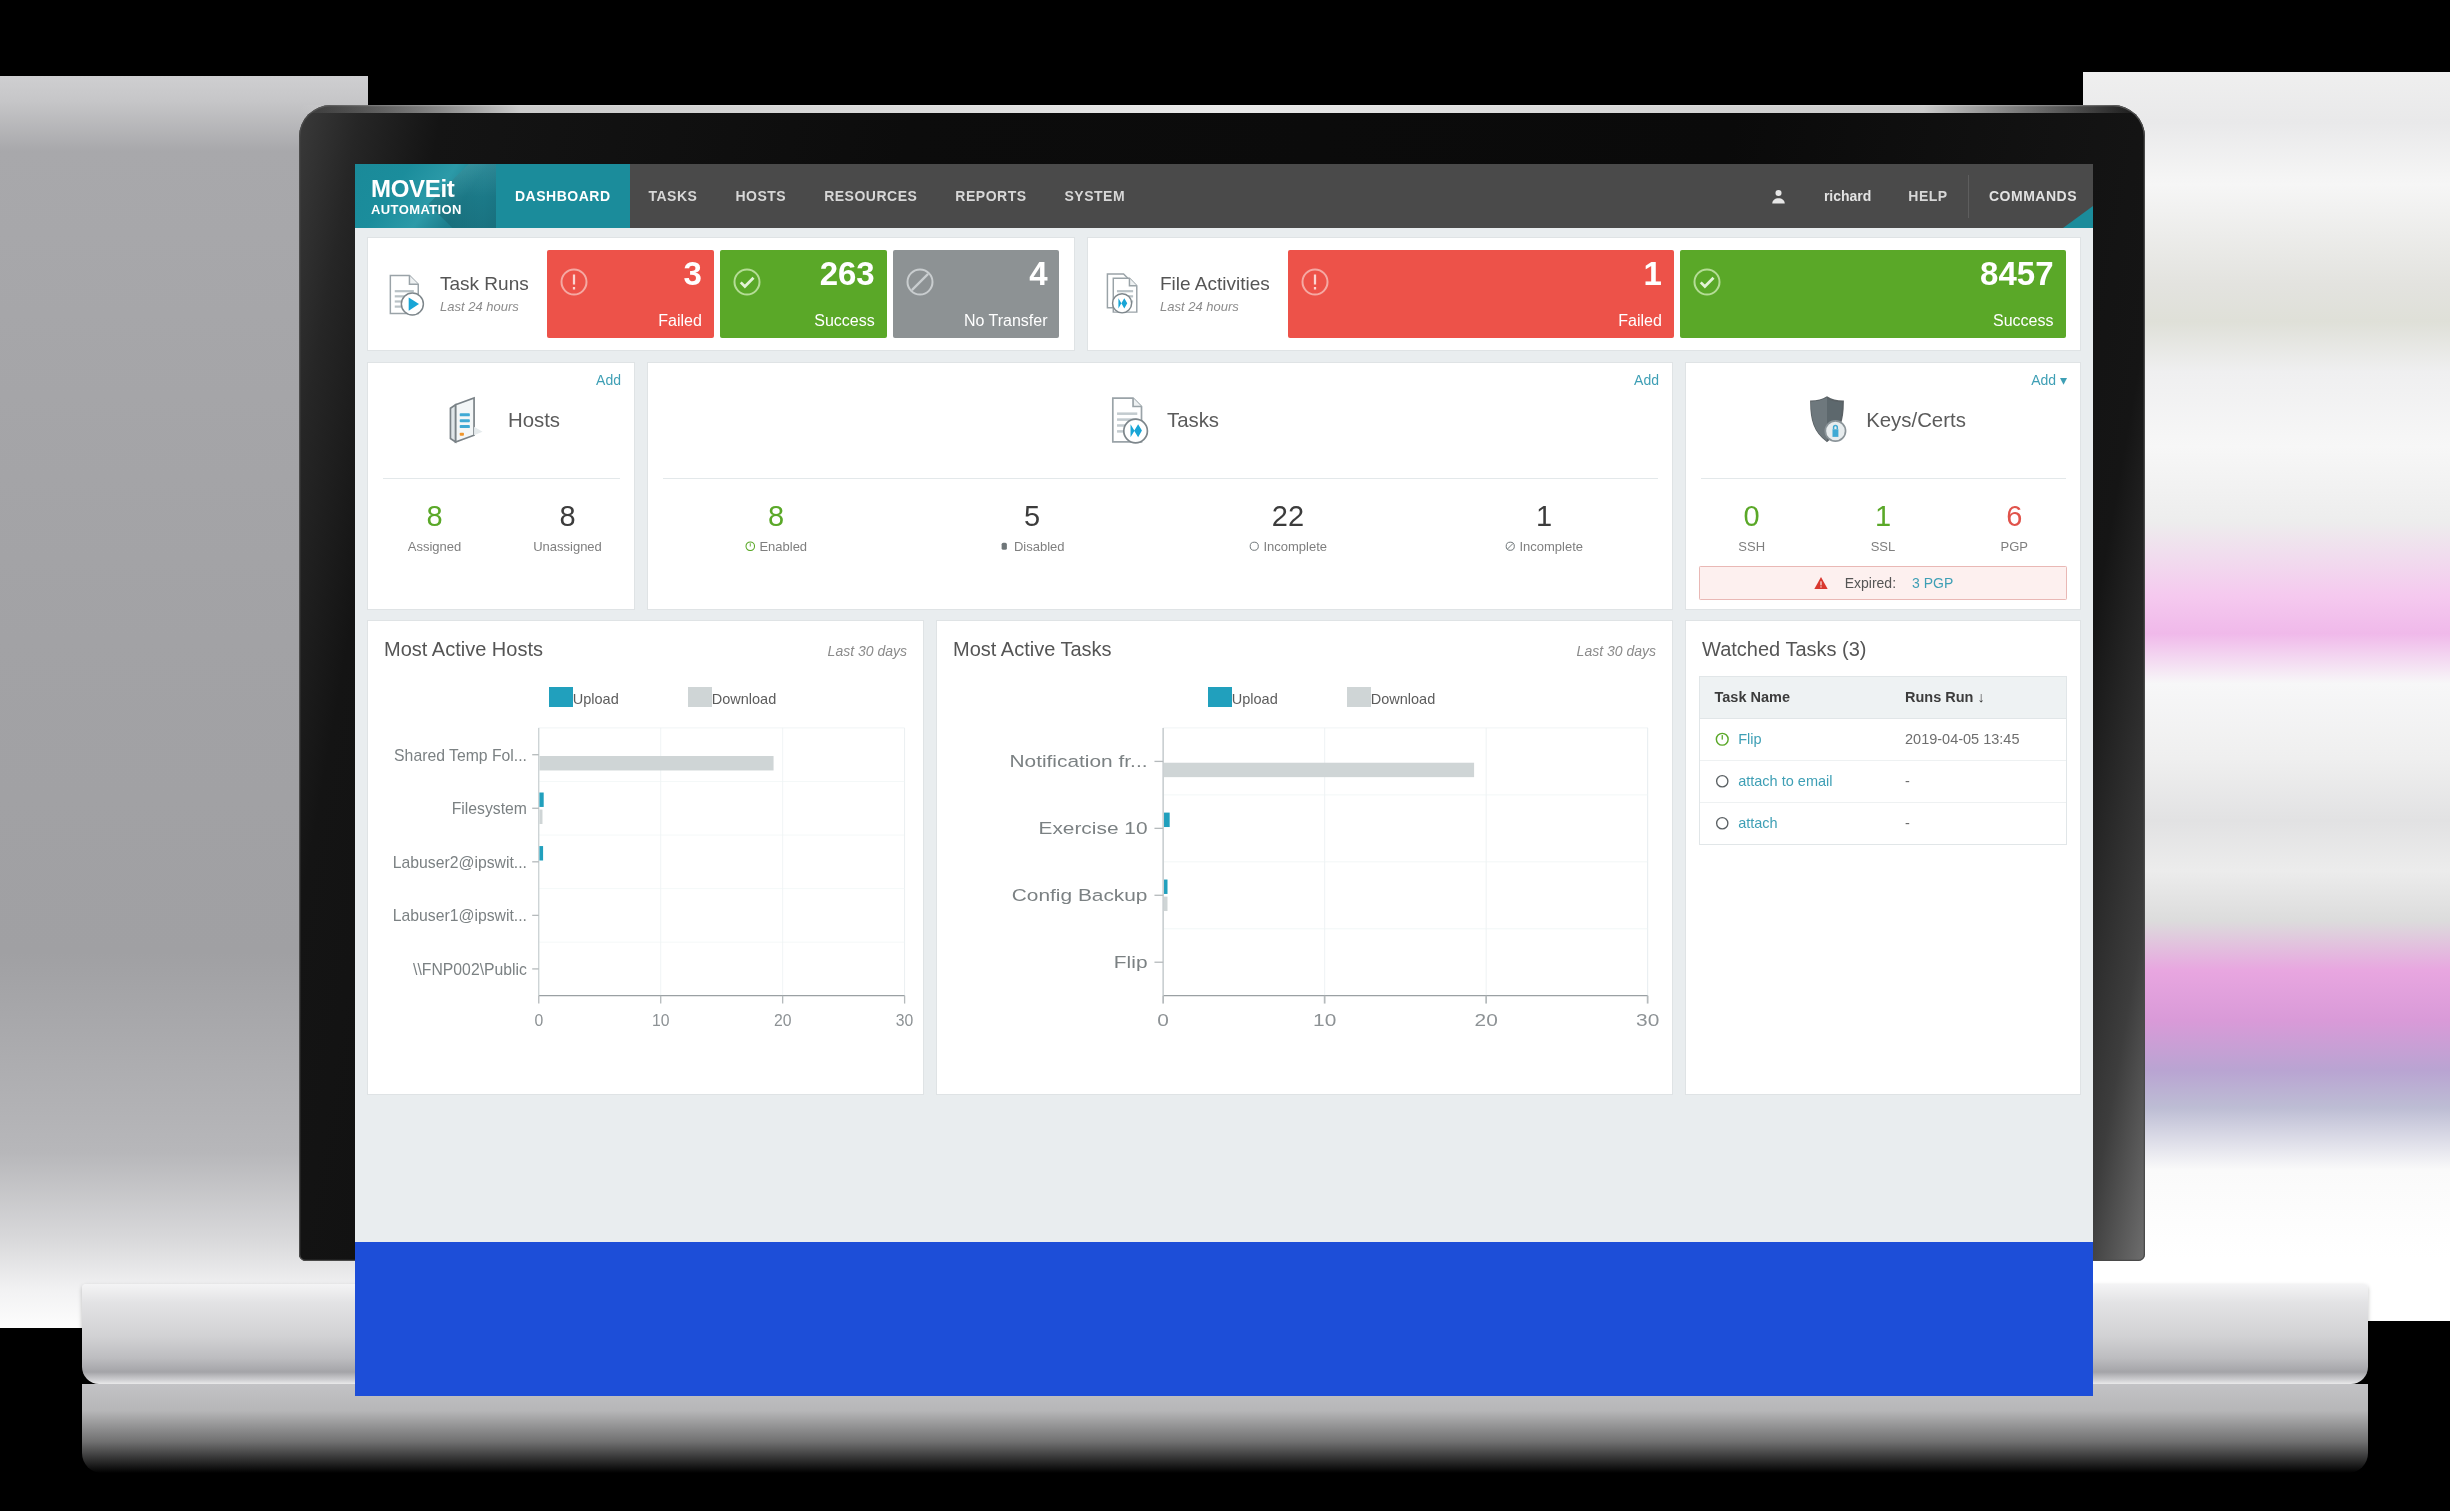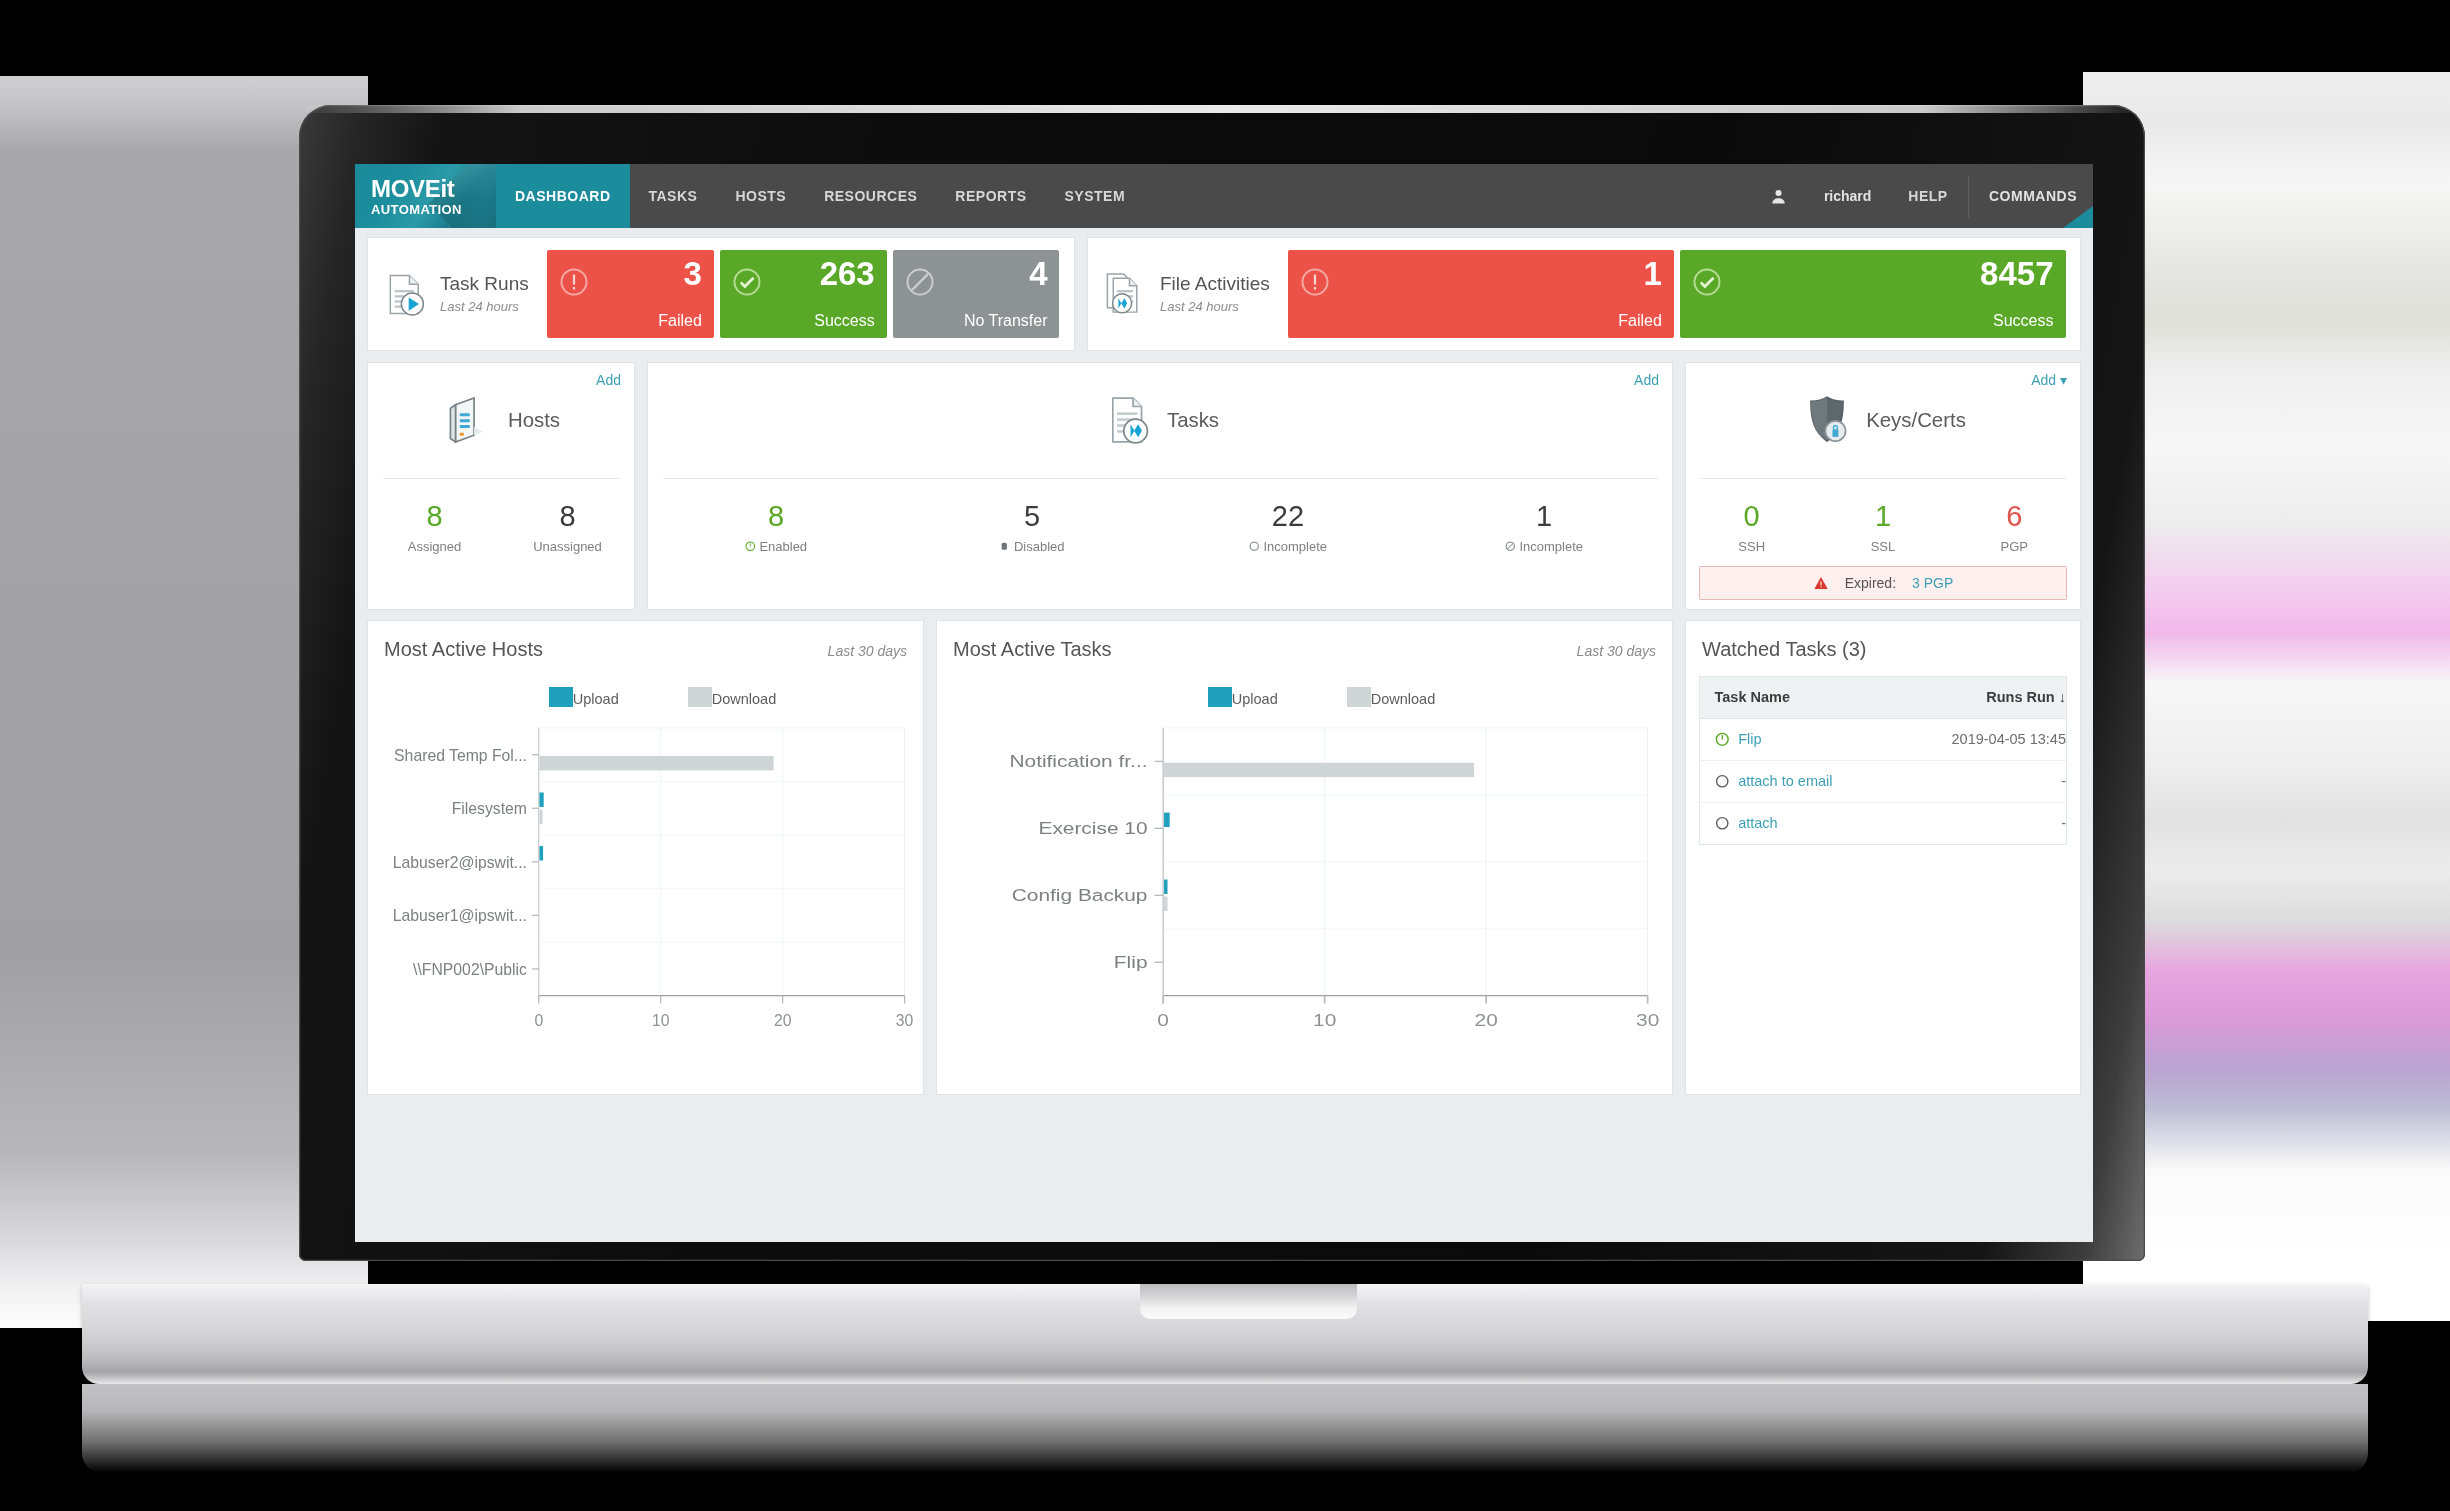--- a/index.html
+++ b/index.html
@@ -30,22 +30,22 @@
   .laptop{position:absolute;left:0;top:0;width:2450px;height:1511px;}
 
   .lid{position:absolute;left:299px;top:105px;width:1846px;height:1156px;
     background:linear-gradient(100deg,#3a3a3a 0%,#262626 3%,#141414 7%,#0c0c0c 30%,#0a0a0a 70%,#151515 92%,#3d3d3d 97%,#6e6e6e 100%);
     border-radius:32px 32px 6.6px 6.6px;
     box-shadow:0 0 0 1.3px #4a4a4a inset;}
   .lid-hl{position:absolute;left:299px;top:105px;width:1846px;height:8px;
     background:linear-gradient(90deg,rgba(255,255,255,0) 0%,rgba(235,235,235,.85) 12%,rgba(245,245,245,.95) 50%,rgba(235,235,235,.85) 88%,rgba(255,255,255,0) 100%);
     border-radius:32px 32px 0 0;}
 
-  .screen{position:absolute;left:355px;top:164px;width:1738px;height:1078px;
-    background:#0ea5e9;overflow:hidden;}
+  .screen{position:absolute;left:355px;top:164px;width:1738px;height:1232px;
+    background:#1d4ed8;overflow:hidden;}
 
   .base{position:absolute;left:82px;top:1284px;width:2286px;height:100px;
     background:linear-gradient(180deg,#f4f4f5 0%,#e3e3e5 18%,#d2d2d4 52%,#bdbdc0 74%,#a4a4a8 88%,#cfcfd2 96%,#e9e9ea 100%);
     border-radius:4px 4px 17px 17px;
     box-shadow:0 2px 4.6px rgba(0,0,0,.25);}
   .base-notch{position:absolute;left:1140px;top:1284px;width:217px;height:35px;
     background:linear-gradient(180deg,#bcbcbf 0%,#d5d5d7 35%,#f3f3f4 70%,#fbfbfb 100%);
     border-radius:0 0 10.5px 10.5px;}
   .base-refl{position:absolute;left:82px;top:1384px;width:2286px;height:89px;
     background:linear-gradient(180deg,rgba(205,205,208,.95) 0%,rgba(228,228,230,.8) 30%,rgba(248,248,249,.45) 65%,rgba(255,255,255,0) 100%);
@@ -116,21 +116,21 @@
   .dotico{width:10.5px;height:10.5px;display:inline-block;}
   .expired{margin:12px 13px 0 13px;border:0.7px solid #e9b8b5;background:#fdf0ef;height:32px;
     display:flex;align-items:center;justify-content:center;gap:16px;font-size:14px;color:#555;border-radius:1.3px;}
   .expired b{color:#3e9fb5;font-weight:normal;}
 
   
   .row3{display:flex;gap:12px;margin-top:10.5px;}
   .panel{background:#fff;border:0.7px solid #dfe3e5;height:473px;position:relative;}
   .panel.hostschart{flex:0 0 555px;}
   .panel.taskschart{flex:1;}
-  .panel.watched{flex:0 0 394px;text-align:right;}
+  .panel.watched{flex:0 0 394px;}
   .panel-head{display:flex;align-items:baseline;justify-content:space-between;padding:17px 16px 0 16px;}
   .panel-title{font-size:20px;color:#555;}
   .panel-range{font-size:14px;color:#8b8b8b;font-style:italic;}
   .legend{display:flex;justify-content:center;gap:35px;margin-top:26px;}
   .leg{display:flex;align-items:flex-end;gap:0;font-size:14.5px;color:#5c5c5c;padding-left:34px;}
   .swatch{width:24px;height:20px;display:block;}
   .sw-up{background:#21a0bd;}
   .sw-dn{background:#cfd5d6;}
   .chartbox{position:relative;margin-top:17px;height:315px;}
 

